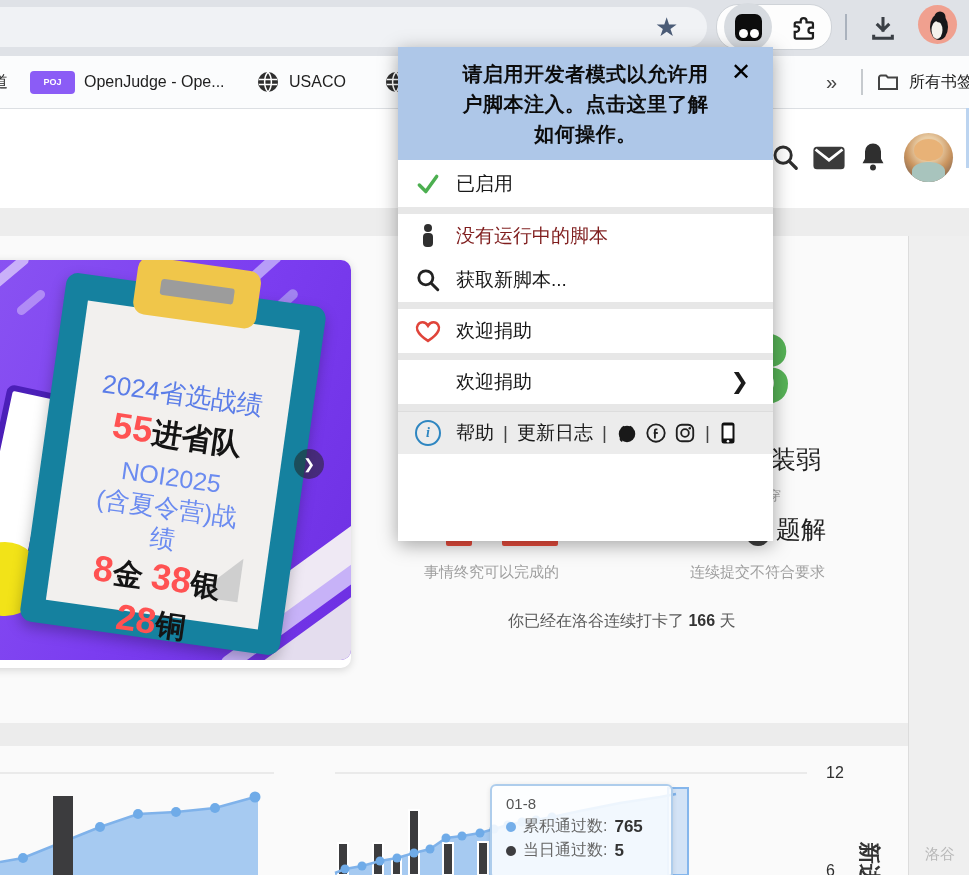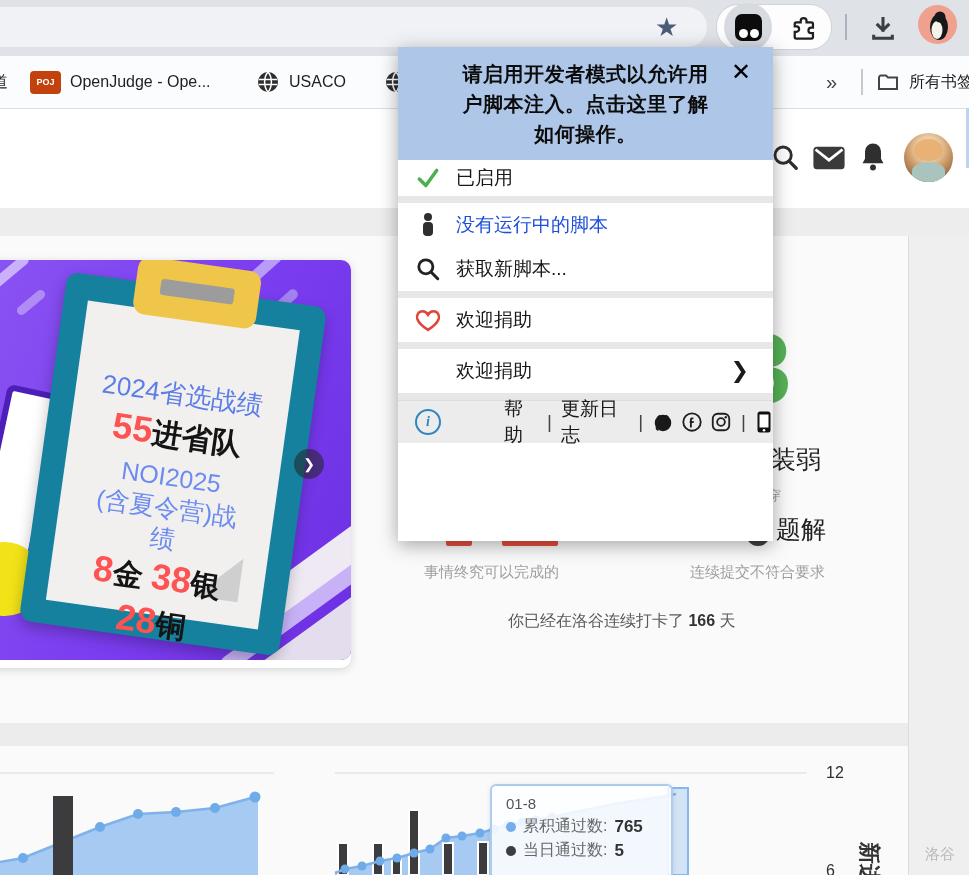--- a/index.html
+++ b/index.html
@@ -11,21 +11,21 @@
   .omnibox{position:absolute;left:-30px;top:7px;width:737px;height:40px;border-radius:20px;background:#f0f2f5;}
   .star{position:absolute;left:655px;top:11px;font-size:26px;color:#4b5c77;line-height:32px;}
   .ext-capsule{position:absolute;left:716px;top:4px;width:114px;height:44px;border-radius:22px;background:#fdfdfd;border:1px solid #cfd3d8;}
   .tm-ring{position:absolute;left:724px;top:3px;width:48px;height:48px;border-radius:50%;background:#d7dbe0;}
   .tm-icon{position:absolute;left:735px;top:14px;width:27px;height:27px;border-radius:7px;background:#0c0c0c;}
   .tm-icon i{position:absolute;bottom:3px;width:9px;height:9px;border-radius:50%;background:#fff;}
   .sep-v{position:absolute;top:14px;width:2px;height:26px;background:#aab2bd;}
   
   .bkbar{position:absolute;left:0;top:56px;width:969px;height:52px;background:#fbfcfd;border-bottom:1px solid #dcdfe3;}
   .bk-item{position:absolute;top:0;height:52px;display:flex;align-items:center;gap:9px;color:#1f1f1f;font-size:16px;}
-  .pojfav{width:31px;height:23px;border-radius:4px;background:#c2410c;color:#fff;font-size:9px;font-weight:bold;display:flex;align-items:center;justify-content:center;}
+  .pojfav{width:45px;height:23px;border-radius:4px;background:#8b5cf6;color:#fff;font-size:9px;font-weight:bold;display:flex;align-items:center;justify-content:center;}
   
   .siteheader{position:absolute;left:0;top:108px;width:969px;height:100px;background:#ffffff;border-bottom:1px solid #ececec;}
   .band1{position:absolute;left:0;top:208px;width:969px;height:28px;background:#ededed;}
   .rightcol{position:absolute;left:908px;top:236px;width:61px;height:639px;background:#efefef;border-left:1px solid #dcdcdc;}
   .band2{position:absolute;left:0;top:723px;width:908px;height:23px;background:#ececec;}
   
   .card{position:absolute;left:-40px;top:260px;width:391px;height:408px;border-radius:10px;background:#fff;box-shadow:0 2px 8px rgba(0,0,0,.15);}
   .cardimg{position:absolute;left:0;top:0;width:391px;height:400px;border-radius:10px 10px 10px 10px;overflow:hidden;background:linear-gradient(115deg,#8b55f2 0%,#7b3df0 55%,#6d2fe2 100%);}
   .board{position:absolute;left:82px;top:28px;width:262px;height:352px;background:#15819f;border-radius:12px;transform:rotate(8deg);box-shadow:0 6px 14px rgba(0,0,0,.25);}
   .paper{position:absolute;left:24px;top:26px;right:24px;bottom:24px;background:#f2f0ee;}
@@ -40,23 +40,23 @@
   .nextbtn{position:absolute;left:334px;top:189px;width:30px;height:30px;border-radius:50%;background:rgba(35,35,35,.55);color:#fff;display:flex;align-items:center;justify-content:center;font-size:14px;font-weight:bold;}
   .stripe{position:absolute;border-radius:20px;}
   
   .popup{position:absolute;left:398px;top:47px;width:375px;height:494px;background:#fff;box-shadow:0 4px 18px rgba(0,0,0,.35);z-index:50;}
   .pophead{position:relative;width:100%;height:113px;background:#aec7e8;}
   .popnotice{position:absolute;left:50%;top:12px;transform:translateX(-50%);width:258px;text-align:center;font-size:20px;font-weight:600;color:#0c0c0c;line-height:1.5;letter-spacing:.5px;}
   .popclose{position:absolute;right:22px;top:11px;font-size:24px;font-weight:bold;color:#000;cursor:pointer;}
   .mi{position:relative;display:flex;align-items:center;height:44px;background:#fff;font-size:19px;color:#191919;padding-left:58px;box-sizing:border-box;}
   .mi .ic{position:absolute;left:16px;top:50%;transform:translateY(-50%);width:28px;height:28px;display:flex;align-items:center;justify-content:center;}
   .mdiv{height:7px;background:#e7e7e7;}
-  .disab{color:#1d4ed8;}
+  .disab{color:#7f1d1d;}
   .chev{position:absolute;right:24px;font-size:22px;font-weight:bold;color:#1b1b1b;}
-  .socrow{display:flex;align-items:center;gap:7px;margin-left:48px;}
+  .socrow{display:flex;align-items:center;gap:7px;}
   .pipe{color:#444;margin:0 2px;}
   
   .tooltip{position:absolute;left:490px;top:784px;width:183px;height:95px;background:rgba(253,254,255,.88);border:2px solid #aecdec;border-radius:6px;box-shadow:0 1px 5px rgba(0,0,0,.10);padding:9px 0 0 14px;box-sizing:border-box;z-index:10;}
   .ttdate{font-size:15px;color:#555;margin-bottom:4px;}
   .ttrow{display:flex;align-items:center;gap:7px;font-size:16px;color:#666;margin-bottom:3px;}
   .ttdot{width:10px;height:10px;border-radius:50%;}
   .ttval{font-size:17px;font-weight:bold;color:#333;}
   .graytext{position:absolute;font-size:15px;color:#9e9e9e;}
 </style>
 </head>
@@ -279,21 +279,21 @@
   </div>
 
   <div class="abs" style="left:966px;top:108px;width:3px;height:60px;background:#bcd4f0;"></div>
 
   <div class="popup">
     <div class="pophead">
       <div class="popnotice">请启用开发者模式以允许用户脚本注入。点击这里了解如何操作。</div>
       <div class="popclose">✕</div>
     </div>
 
-    <div class="mi" style="height:36px;">
+    <div class="mi" style="height:47px;">
       <span class="ic">
           <svg width="26" height="26" viewBox="0 0 24 24">
             <polyline points="4,13 10,19 20,5" fill="none" stroke="#4caf50" stroke-width="3.2" stroke-linecap="round" stroke-linejoin="round"></polyline>
           </svg>
         </span>
       <span>已启用</span>
     </div>
     <div class="mdiv"></div>
 
     <div class="mi disab">

